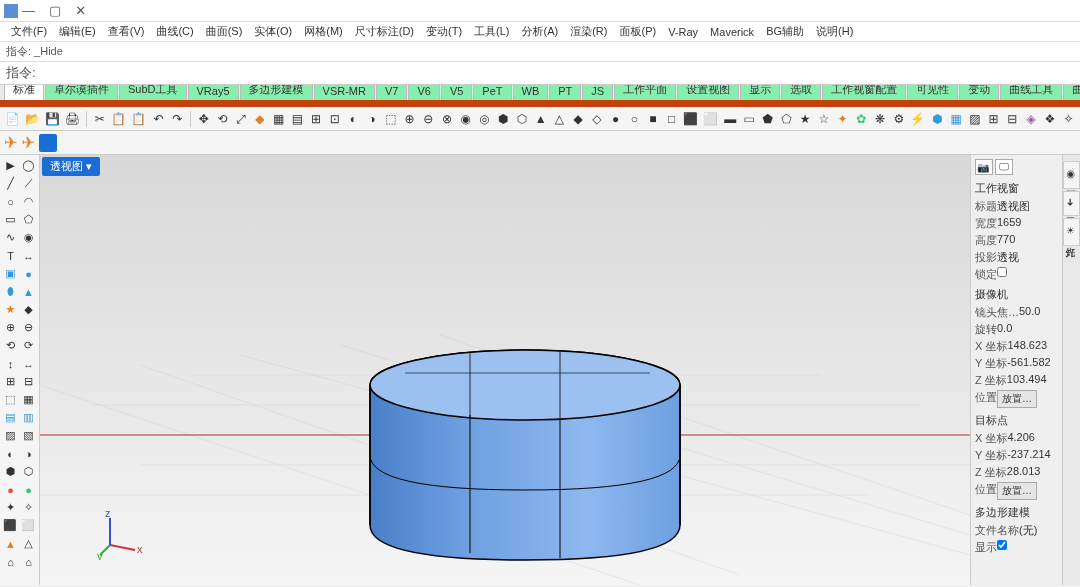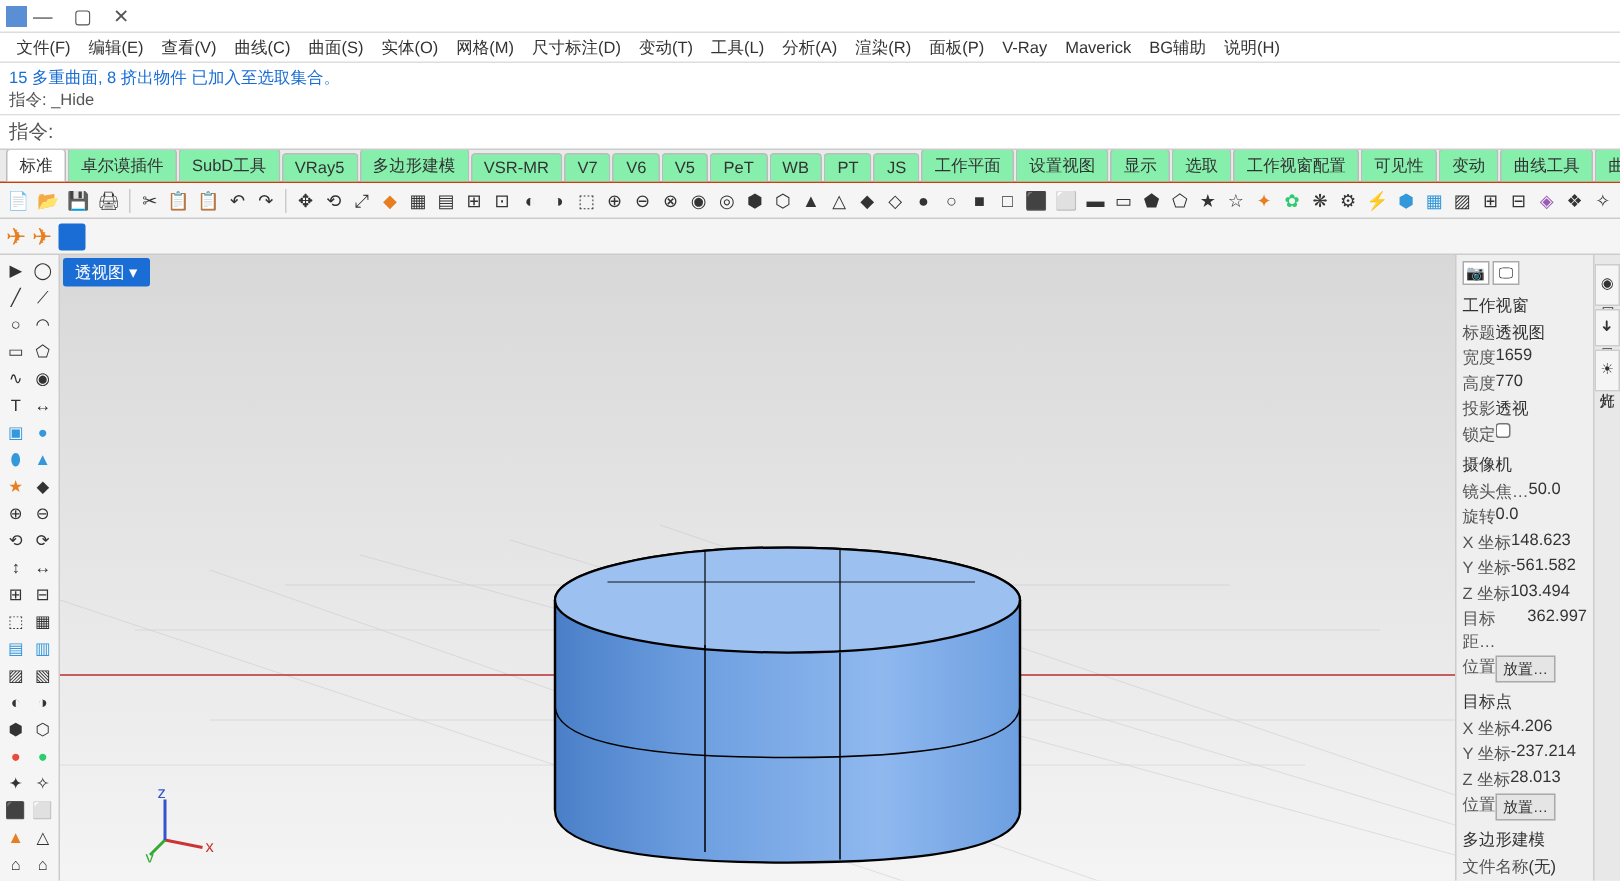--- a/index.html
+++ b/index.html
@@ -10,21 +10,21 @@
 .titlebar .winbtns{display:flex;gap:14px;padding-right:6px}
 .titlebar .winbtns span{font-size:13px;color:#555;cursor:pointer}
 .menubar{height:20px;background:#fff;border-bottom:1px solid #ddd;display:flex;align-items:center;padding:0 6px;gap:2px}
 .menubar span{padding:2px 5px;font-size:11px}
 .infobar{background:#fff;padding:2px 6px;border-bottom:1px solid #ddd}
 .infobar .msg{color:#1a6dd4;font-size:11px}
 .infobar .cmd{color:#555;font-size:11px}
 .cmdline{background:#fff;padding:2px 6px;border-bottom:1px solid #ccc;display:flex;align-items:center}
 .cmdline span{font-size:13px;color:#555}
 .cmdline input{border:none;outline:none;flex:1;font-size:11px;margin-left:2px}
-.tabbar{height:22px;background:#eaeaea;border-bottom:1px solid #c2410c;display:flex;align-items:flex-end;padding:0 4px;gap:1px;overflow:hidden}
+.tabbar{height:22px;background:#eaeaea;border-bottom:7px solid #c2410c;display:flex;align-items:flex-end;padding:0 4px;gap:1px;overflow:hidden}
 .tabbar .tab{background:#86efac;border:1px solid #bbb;border-bottom:none;padding:3px 8px;font-size:11px;border-radius:3px 3px 0 0;white-space:nowrap}
 .tabbar .tab.active{background:#fff}
 .toolbar{height:24px;background:#f5f5f5;border-bottom:1px solid #ccc;display:flex;align-items:center;padding:0 4px;gap:3px;overflow:hidden}
 .toolbar .tbtn{width:18px;height:18px;border:1px solid transparent;border-radius:2px;display:flex;align-items:center;justify-content:center;font-size:12px}
 .toolbar .sep{width:1px;height:16px;background:#ccc;margin:0 2px}
 .minibar{height:24px;background:#f5f5f5;border-bottom:1px solid #ccc;display:flex;align-items:center;padding:0 4px;gap:4px}
 .minibar .airplane{color:#e67e22;font-size:16px}
 .minibar .highlight{width:18px;height:18px;background:#1a6dd4;border-radius:2px}
 .main{display:flex;height:430px}
 .lefttools{width:40px;background:#f5f5f5;border-right:1px solid #ccc;display:flex;flex-direction:column;padding:2px;gap:1px;overflow:hidden}
@@ -74,21 +74,20 @@
   <span>分析(A)</span>
   <span>渲染(R)</span>
   <span>面板(P)</span>
   <span>V-Ray</span>
   <span>Maverick</span>
   <span>BG辅助</span>
   <span>说明(H)</span>
 </div>
 
 <div class="infobar">
-  <div class="msg">15 多重曲面, 8 挤出物件 已加入至选取集合。</div>
   <div class="cmd">指令: _Hide</div>
 </div>
 
 <div class="cmdline">
   <span>指令:</span>
   <input type="text" style="">
 </div>
 
 <div class="tabbar">
   <div class="tab active">标准</div>
@@ -376,24 +375,20 @@
       </div>
     <div class="prop">
         <span class="label">Y 坐标</span>
         <span class="val">-561.582</span>
       </div>
     <div class="prop">
         <span class="label">Z 坐标</span>
         <span class="val">103.494</span>
       </div>
     <div class="prop">
-        <span class="label">目标距…</span>
-        <span class="val">362.997</span>
-      </div>
-    <div class="prop">
         <span class="label">位置</span>
         <span class="btn">放置…</span>
       </div>
     <div class="section">目标点</div>
     <div class="prop">
         <span class="label">X 坐标</span>
         <span class="val">4.206</span>
       </div>
     <div class="prop">
         <span class="label">Y 坐标</span>

